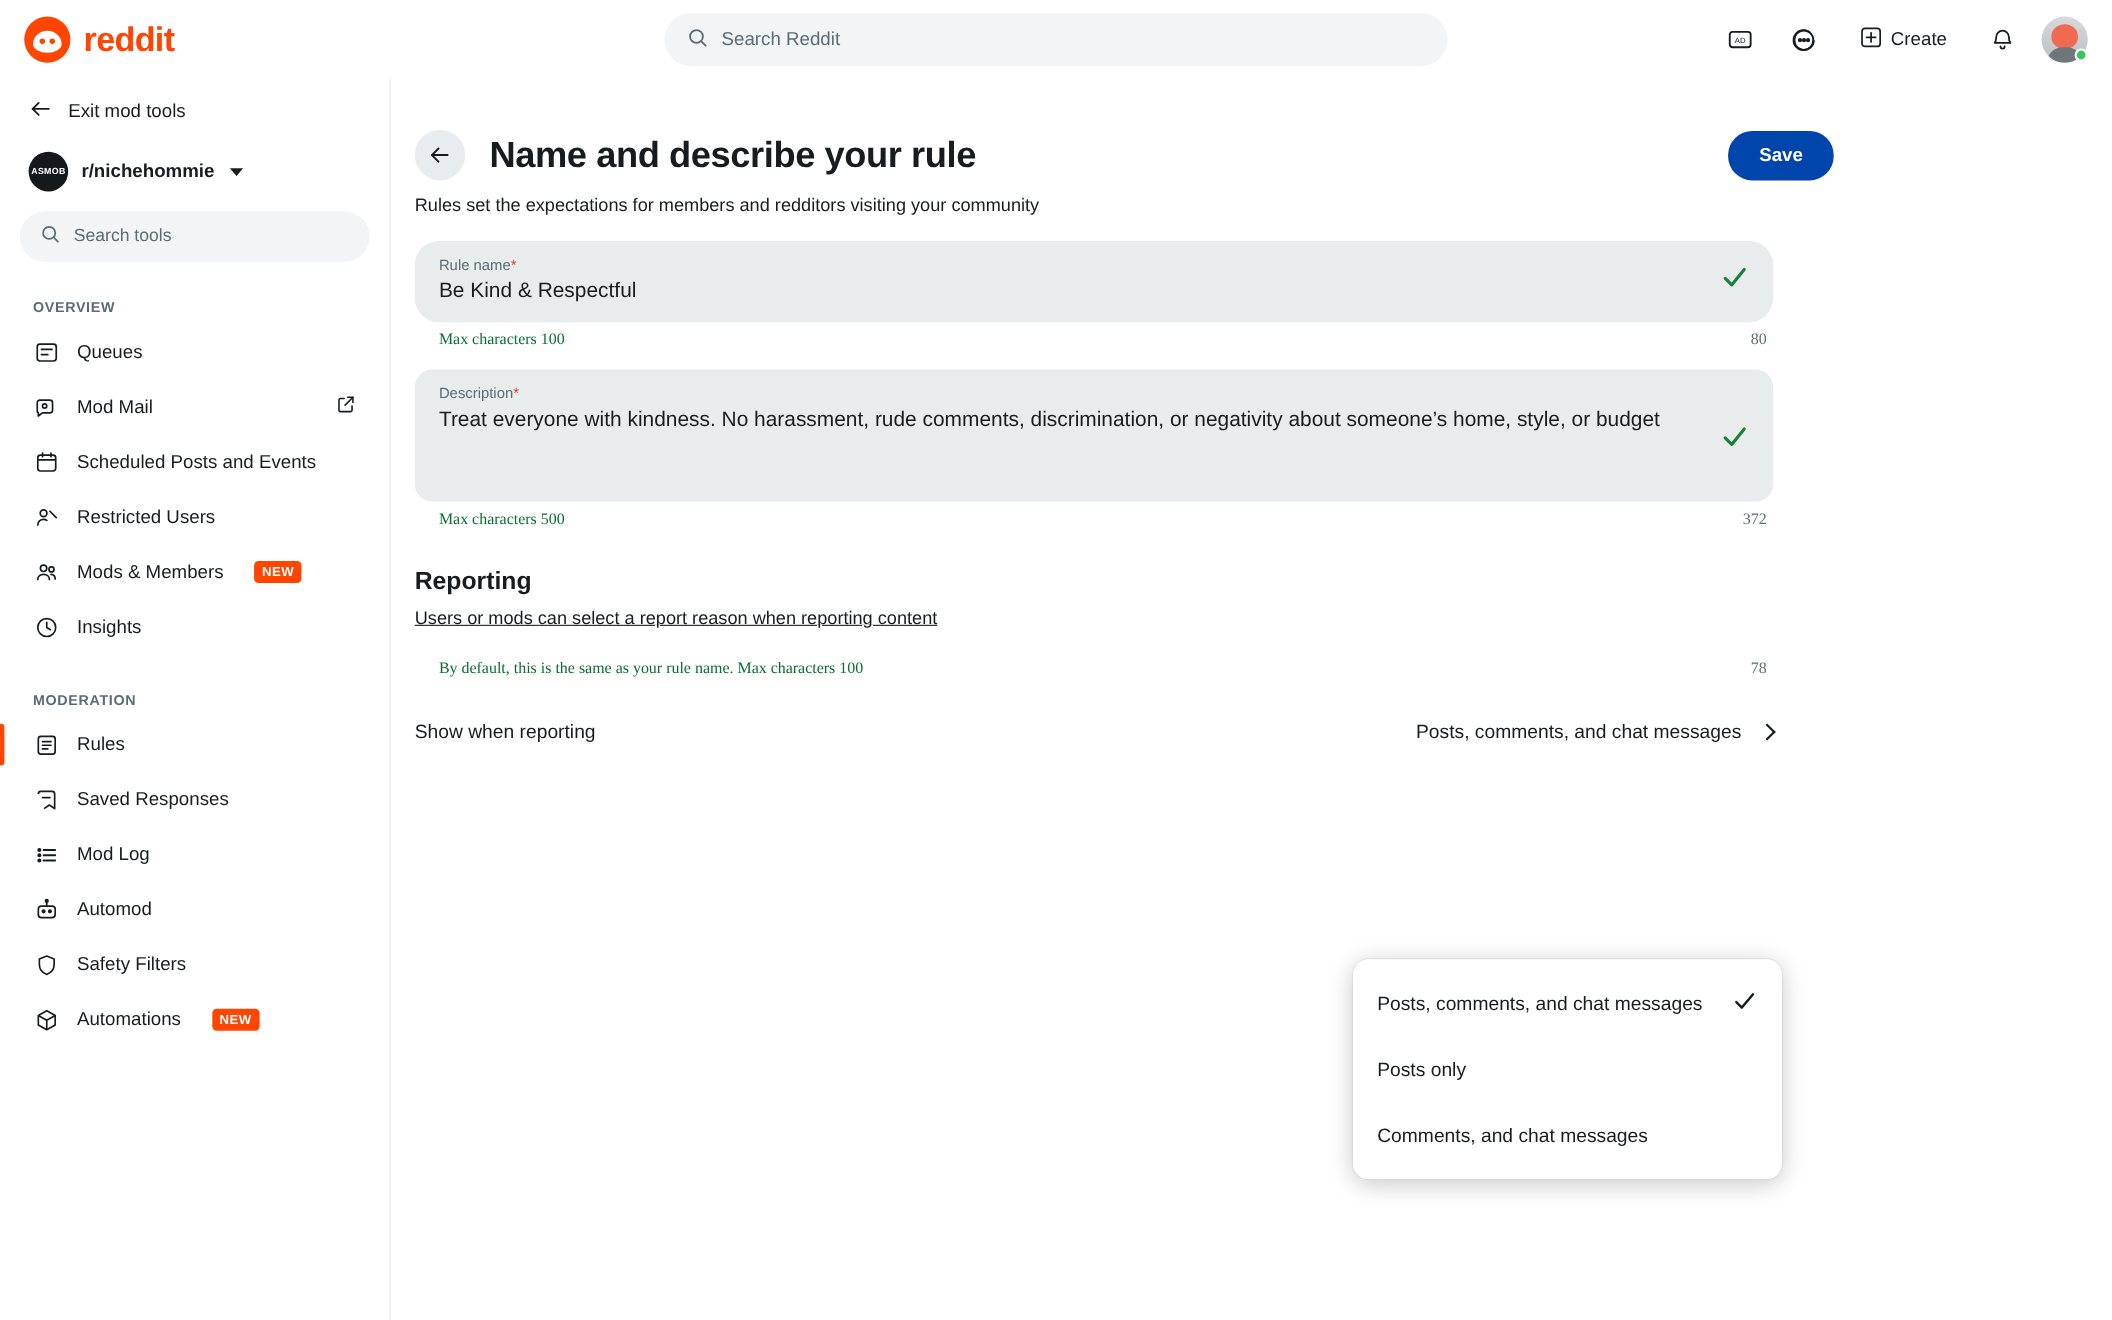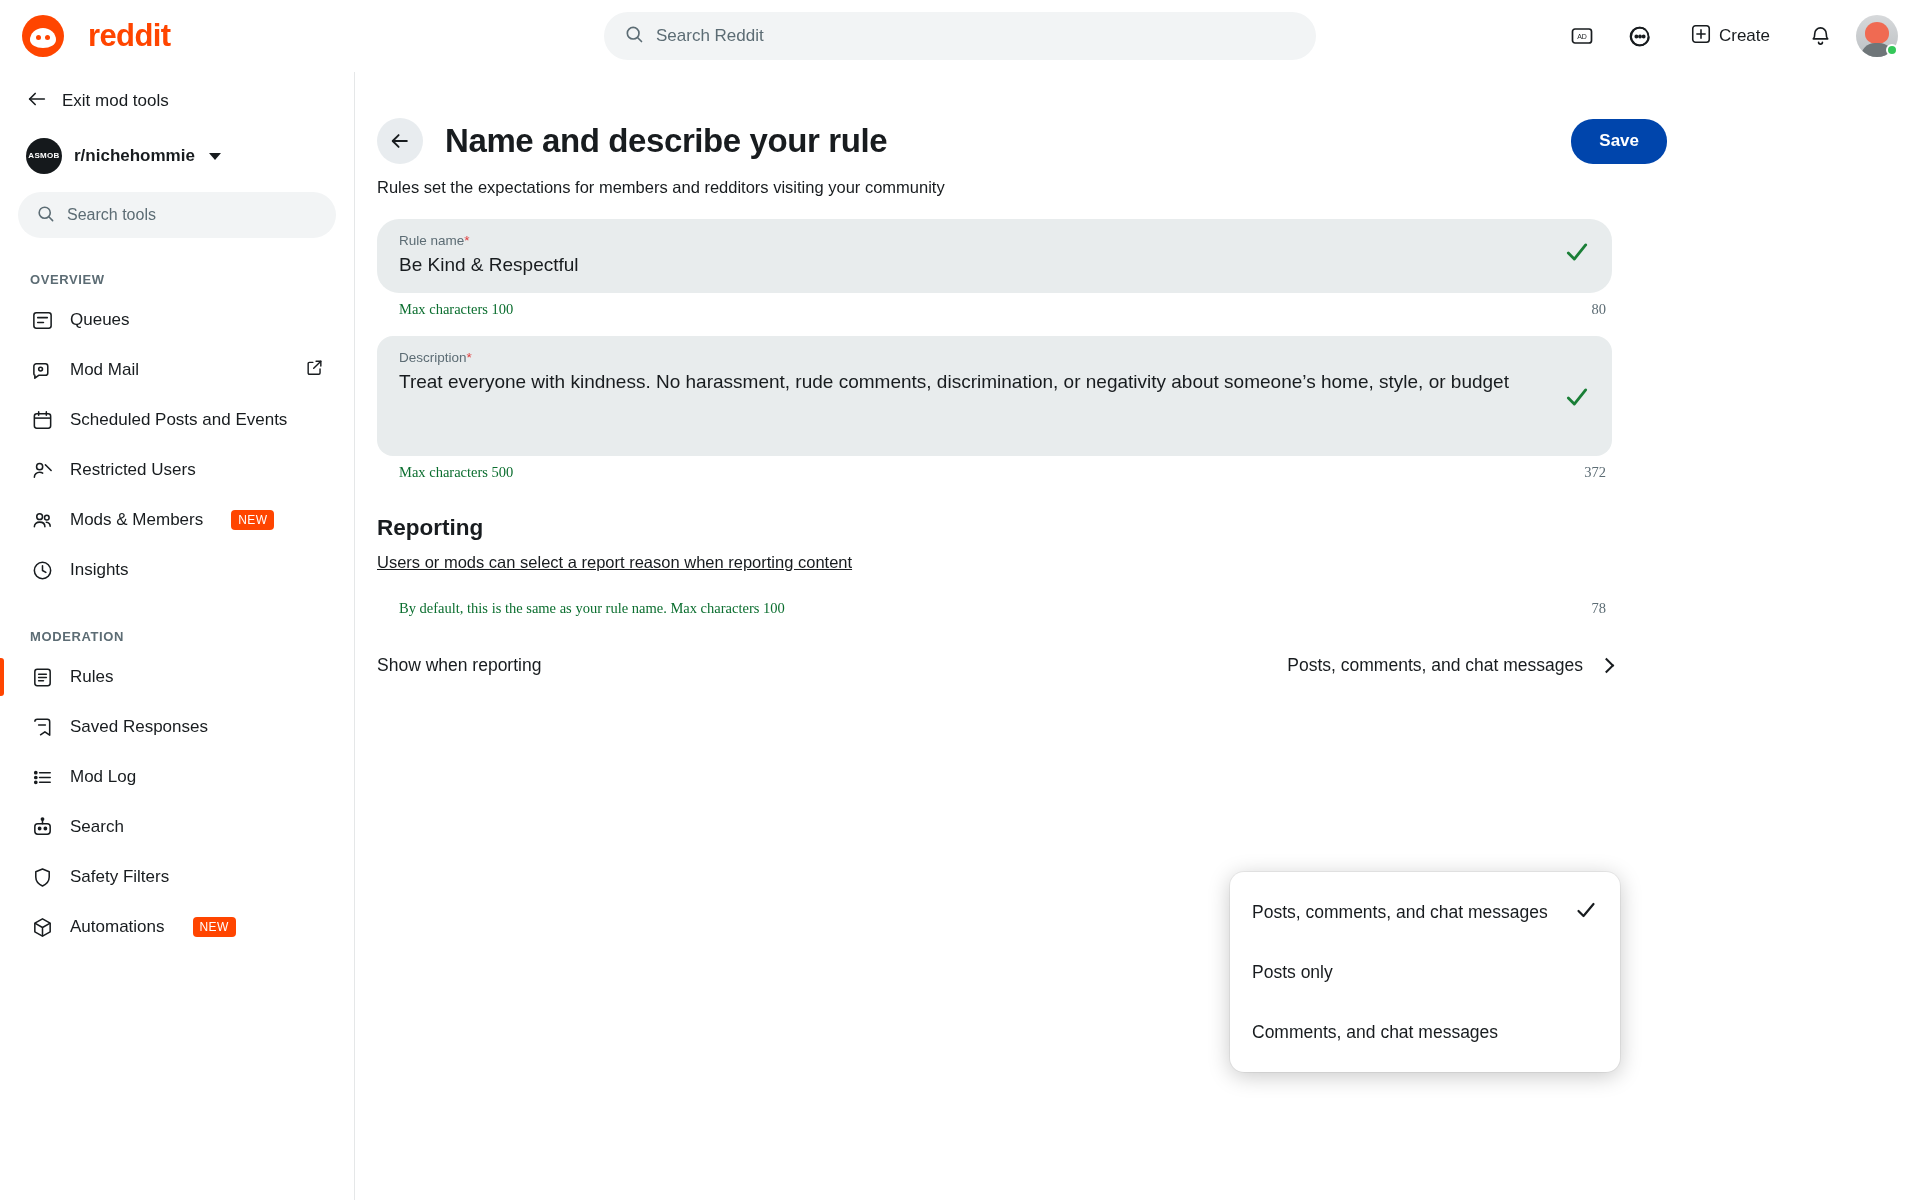--- a/index.html
+++ b/index.html
@@ -13,21 +13,21 @@
 
   
   .topbar {
     height: 72px;
     display: flex;
     align-items: center;
     padding: 0 22px;
     background: #ffffff;
     position: relative;
   }
-  .logo-wrap { display: flex; align-items: center; gap: 24px; width: 330px; }
+  .logo-wrap { display: flex; align-items: center; gap: 12px; width: 330px; }
   .logo-mark {
     width: 42px; height: 42px; border-radius: 50%;
     background: #ff4500; position: relative; flex: none;
   }
   .logo-mark::before {
     content: ""; position: absolute; left: 8px; top: 13px;
     width: 26px; height: 20px; border-radius: 50%/60% 60% 40% 40%;
     background: #fff;
   }
   .logo-mark::after {
@@ -125,21 +125,21 @@
     height: 50px; padding: 0 12px; border-radius: 8px;
     font-size: 17px; color: #181c1f; cursor: pointer; position: relative;
   }
   .nav-item.active { }
   .nav-item.active::before {
     content: ""; position: absolute; left: -18px; top: 6px;
     width: 4px; height: 38px; background: #ff4500; border-radius: 0 3px 3px 0;
   }
   .nav-item .ext { margin-left: auto; }
   .badge-new {
-    background: #ff4500; color: #fff; font-size: 12px; font-weight: 400;
+    background: #ff4500; color: #fff; font-size: 12px; font-weight: 700;
     border-radius: 4px; padding: 3px 7px; letter-spacing: 0.4px;
   }
   .nav-icon { width: 24px; height: 24px; flex: none; display:flex; align-items:center; justify-content:center;}
 
   
   .main {
     flex: 1; padding: 46px 0 0 22px; position: relative; overflow: hidden;
   }
   .main-inner { max-width: 1290px; }
   .title-row { display: flex; align-items: center; gap: 22px; }
@@ -410,21 +410,21 @@
     <div class="nav-item">
       <span class="nav-icon">
         <svg width="23" height="23" viewBox="0 0 24 24" fill="none" stroke="#181c1f" stroke-width="1.6">
           <rect x="4" y="8" width="16" height="11" rx="3"></rect>
           <line x1="12" y1="4" x2="12" y2="8" stroke-linecap="round"></line>
             <circle cx="12" cy="3.2" r="1.2" fill="#181c1f"></circle>
           <circle cx="9" cy="13" r="1.2" fill="#181c1f"></circle>
             <circle cx="15" cy="13" r="1.2" fill="#181c1f"></circle>
         </svg>
       </span>
-      <span>Search</span>
+      <span>Automod</span>
     </div>
 
     <div class="nav-item">
       <span class="nav-icon">
         <svg width="23" height="23" viewBox="0 0 24 24" fill="none" stroke="#181c1f" stroke-width="1.6">
           <path d="M12 3.2l7 2.8v5.5c0 4.3-3 7.5-7 9.3-4-1.8-7-5-7-9.3V6z" stroke-linejoin="round"></path>
         </svg>
       </span>
       <span>Safety Filters</span>
     </div>

